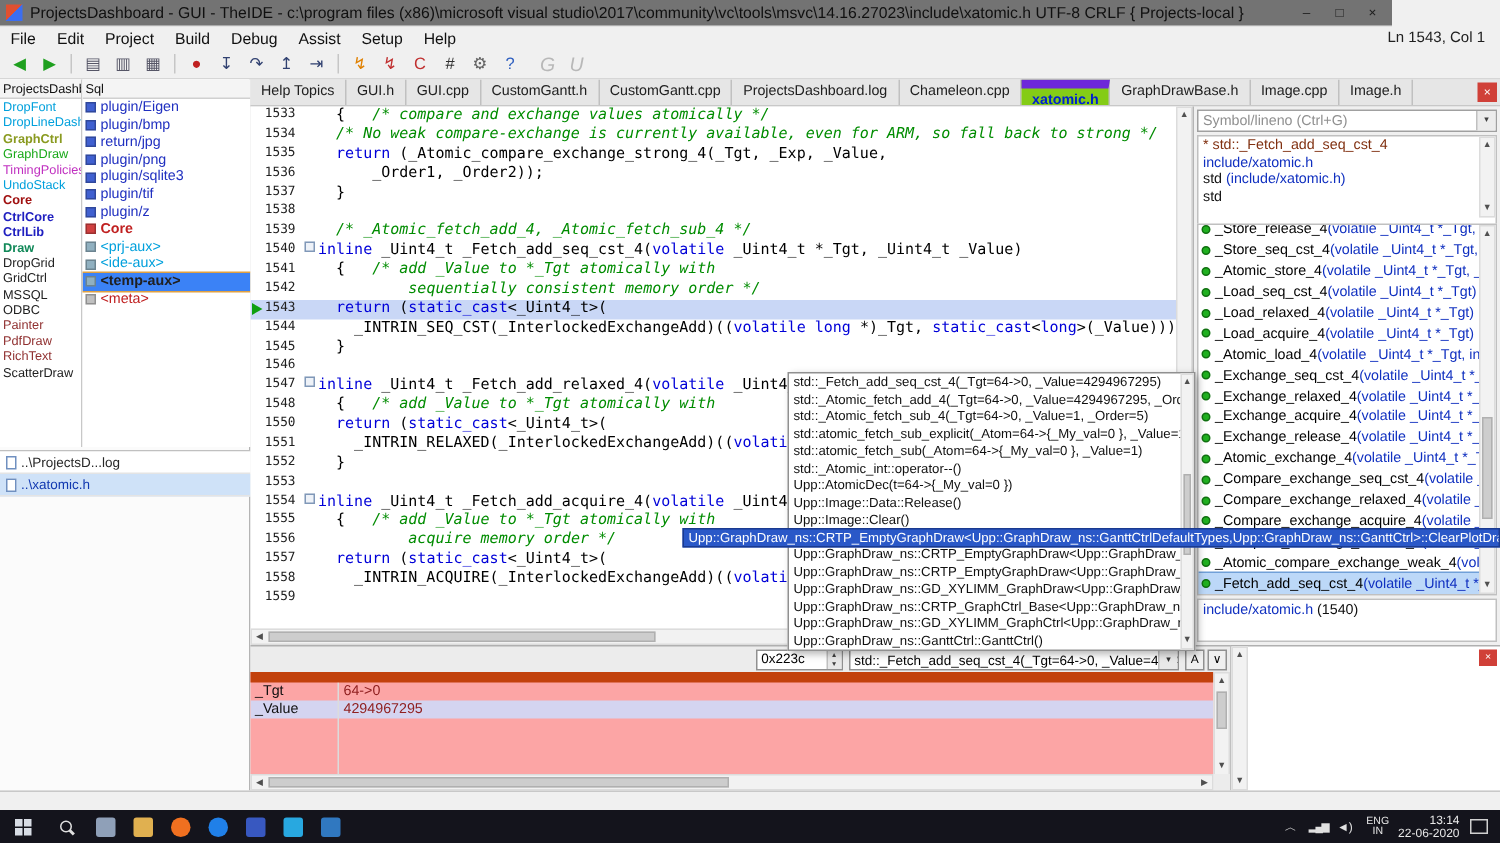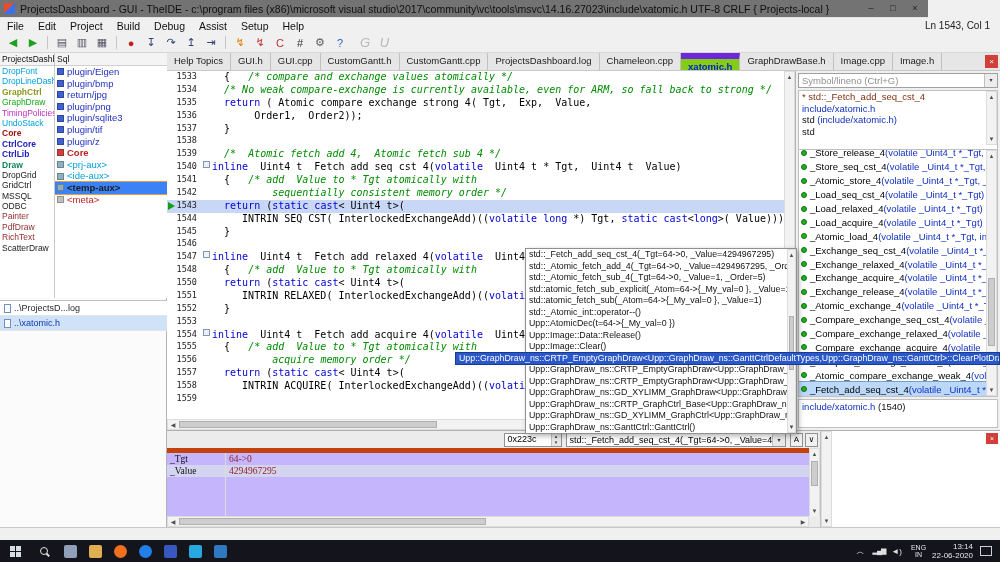--- a/index.html
+++ b/index.html
@@ -83,21 +83,21 @@
 .debugpanel{left:167px;top:430px;width:653px;height:97px;background:#ececec;border-top:1px solid #b0b0b0;}
 .dbg-tabs{display:flex;align-items:center;height:17px;padding-left:2px;}
 .dbg-tab{font-size:9.5px;height:16px;line-height:15px;padding:0 8px;border:1px solid #b8b8b8;border-bottom:none;background:#e0e0e0;margin-right:1px;color:#202020;flex:none;white-space:nowrap;}
 .dbg-tab.active{background:#fff;font-weight:bold;}
 .dbg-spin{width:58px;height:14px;background:#fff;border:1px solid #909090;font-size:9px;display:flex;align-items:flex-start;padding-left:3px;margin-left:6px;position:relative;flex:none;}
 .spin-btns{position:absolute;right:0;top:0;width:10px;height:100%;display:flex;flex-direction:column;border-left:1px solid #c0c0c0;}
 .spin-b{flex:1;font-size:4.5px;text-align:center;line-height:6px;color:#404040;background:#e8e8e8;}
 .dbg-combo{flex:1;height:14px;background:#fff;border:1px solid #909090;font-size:9px;display:flex;align-items:center;padding-left:3px;margin:0 4px;position:relative;white-space:nowrap;overflow:hidden;}
 .combo-drop{position:absolute;right:0;top:0;width:13px;height:100%;border-left:1px solid #c0c0c0;background:#e8e8e8;font-size:6px;line-height:12px;text-align:center;color:#303030;}
 .dbg-mini{width:13px;height:14px;border:1px solid #909090;background:#f0f0f0;font-size:8px;text-align:center;line-height:12px;margin-right:2px;flex:none;}
-.dbg-grid{position:absolute;left:0;top:17px;right:11px;bottom:11px;background:#c4b5fd;border-top:5px solid #c2410c;overflow:hidden;font-family:Liberation Serif, serif;}
+.dbg-grid{position:absolute;left:0;top:17px;right:11px;bottom:11px;background:#fca5a5;border-top:7px solid #c2410c;overflow:hidden;}
 .dbg-grid::after{content:"";position:absolute;left:58px;top:0;bottom:0;width:1px;background:#dcdcdc;}
 .dbg-row{height:12px;display:flex;font-size:9.5px;line-height:12px;}
 .dbg-row.sel{background:#d4d4f0;}
 .dbg-name{width:58px;flex:none;padding-left:3px;color:#101010;}
 .dbg-val{padding-left:4px;color:#902020;}
 
 .bottomright{left:820px;top:430px;width:180px;height:97px;background:#fff;border-top:1px solid #b0b0b0;border-left:1px solid #c0c0c0;}
 .br-close{position:absolute;right:2px;top:2px;width:12px;height:11px;background:#d04038;color:#fff;font-size:7px;line-height:11px;text-align:center;}
 
 .statusstrip{left:0;top:527px;width:1000px;height:13px;background:#f0f0f0;border-top:1px solid #c8c8c8;}

